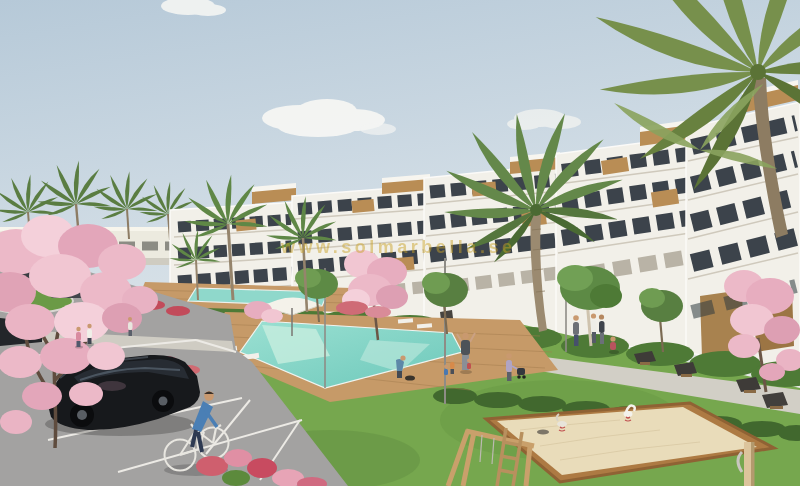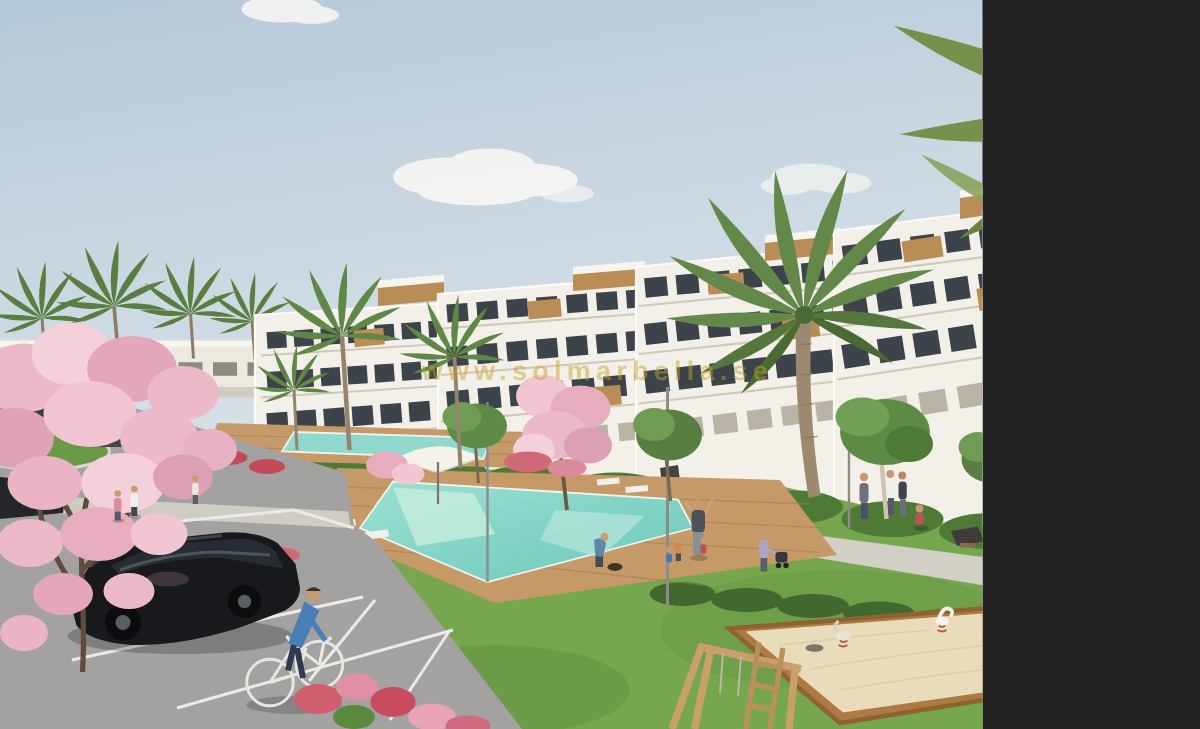--- a/index.html
+++ b/index.html
@@ -1,16 +1,16 @@
 <!DOCTYPE html>
 <html><head>
 <meta charset="utf-8">
 <style>
   html,body{margin:0;padding:0;background:#222;}
-  .stage{width:655px;height:486px;position:relative;overflow:hidden;font-family:"Liberation Sans",sans-serif;}
+  .stage{width:800px;height:486px;position:relative;overflow:hidden;font-family:"Liberation Sans",sans-serif;}
   svg{display:block;}
   .watermark-text{font-family:"Liberation Sans",sans-serif;font-size:18px;letter-spacing:3.5px;opacity:.48;font-weight:bold;}
 </style>
 </head>
 <body>
 
 <div class="stage">
 <svg width="800" height="486" viewBox="0 0 800 486" xmlns="http://www.w3.org/2000/svg">
   <defs>
     <linearGradient id="skyGrad" x1="0" y1="0" x2="0.25" y2="1">

